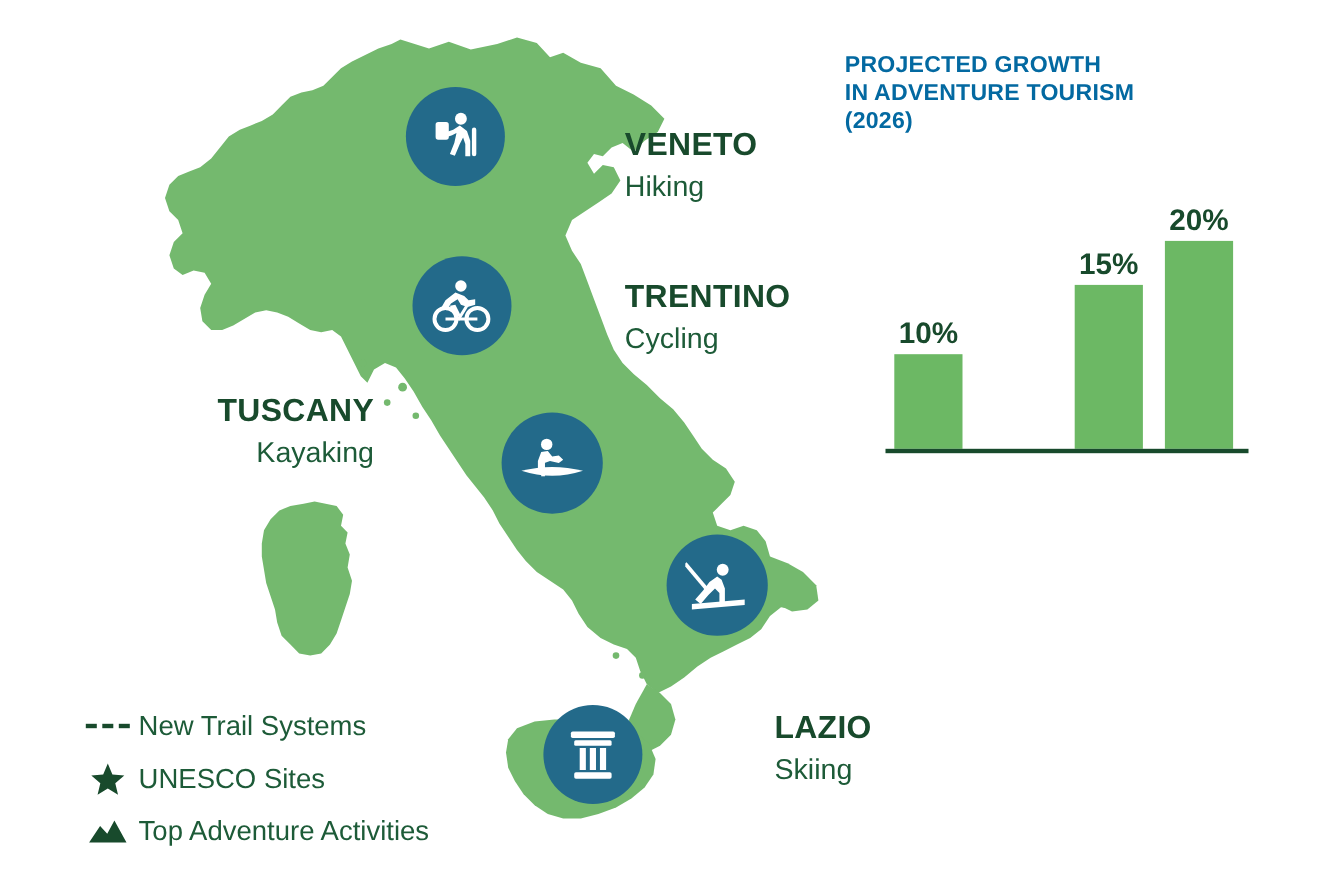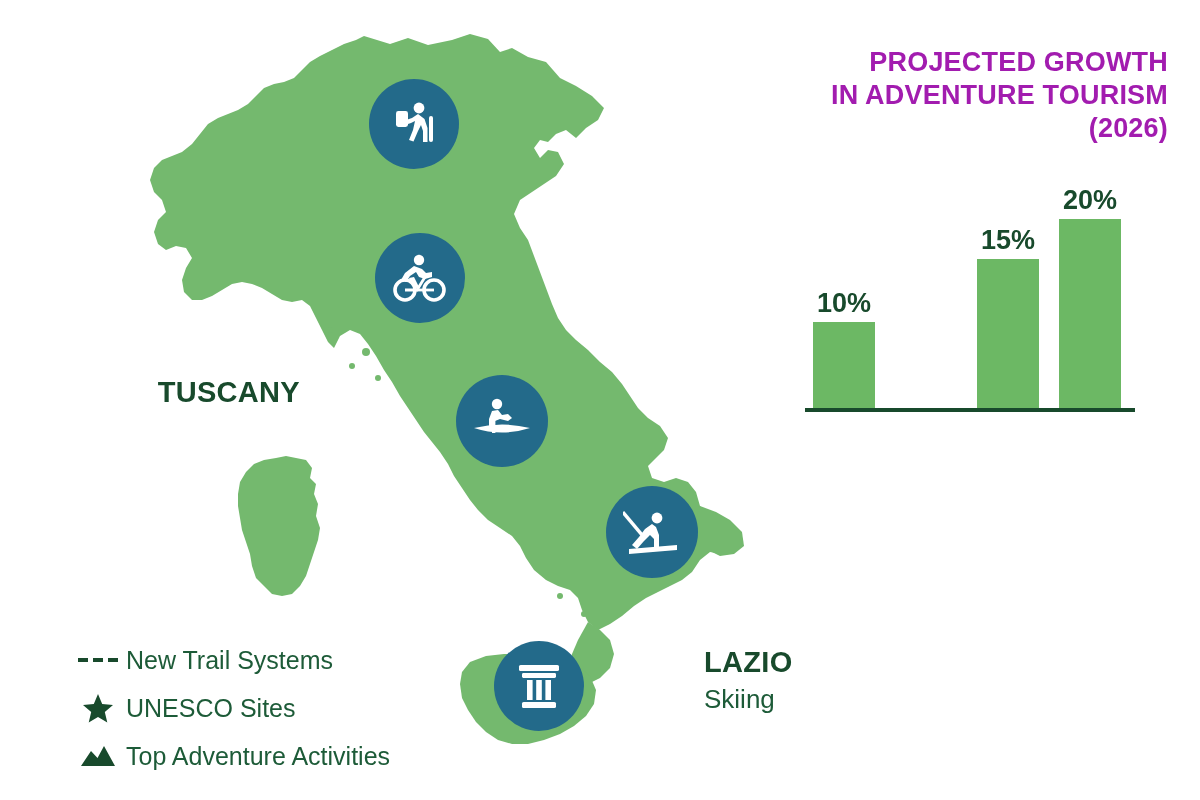--- a/index.html
+++ b/index.html
@@ -102,26 +102,26 @@
 
   
   .chart-panel {
     position: absolute;
     left: 768px;
     top: 46px;
     width: 400px;
     height: 380px;
   }
   .chart-title {
-    text-align: right;
-    font-size: 27px;
+    text-align: left;
+    font-size: 21px;
     font-weight: 700;
     line-height: 1.22;
     letter-spacing: 0.2px;
-    color: #a21caf;
+    color: #0369a1;
     white-space: pre-line;
   }
   .chart-plot {
     position: absolute;
     left: 37px;
     top: 118px;
     width: 330px;
     height: 248px;
   }
   .bar-group {
@@ -279,24 +279,33 @@
         <rect x="3" y="3" width="40" height="6" rx="1.6" fill="#ffffff"></rect>
         <rect x="6" y="11" width="34" height="5" rx="1.4" fill="#ffffff"></rect>
         <rect x="11" y="18" width="5.6" height="20" fill="#ffffff"></rect>
         <rect x="20.2" y="18" width="5.6" height="20" fill="#ffffff"></rect>
         <rect x="29.4" y="18" width="5.6" height="20" fill="#ffffff"></rect>
         <rect x="6" y="40" width="34" height="6" rx="1.6" fill="#ffffff"></rect>
       </svg>
     </span>
   </div>
 
-
-
-  <div class="region-label align-right" style="left:0px; top:378px; width:300px;">
+  <div class="region-label" style="left:568px; top:118px;">
+    <span class="region-name">VENETO</span>
+    <span class="region-activity">Hiking</span>
+  </div>
+
+  <div class="region-label" style="left:568px; top:256px;">
+    <span class="region-name">TRENTINO</span>
+    <span class="region-activity">Cycling</span>
+  </div>
+
+  <div class="region-label align-right" style="left:0px; top:360px; width:300px;padding-left:40px;">
     <span class="region-name">TUSCANY</span>
+    <span class="region-activity">Kayaking</span>
   </div>
 
   <div class="region-label" style="left:704px; top:648px;">
     <span class="region-name">LAZIO</span>
     <span class="region-activity">Skiing</span>
   </div>
 
   <div class="legend">
 
     <div class="legend-item">

